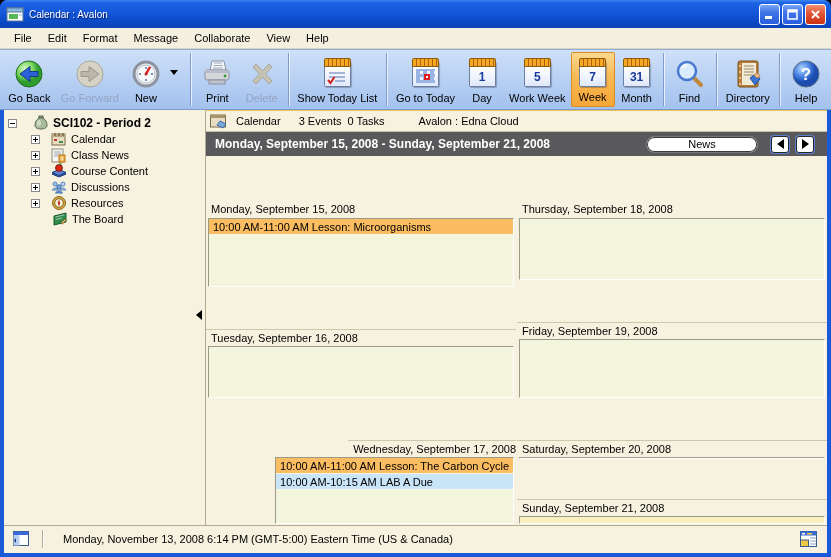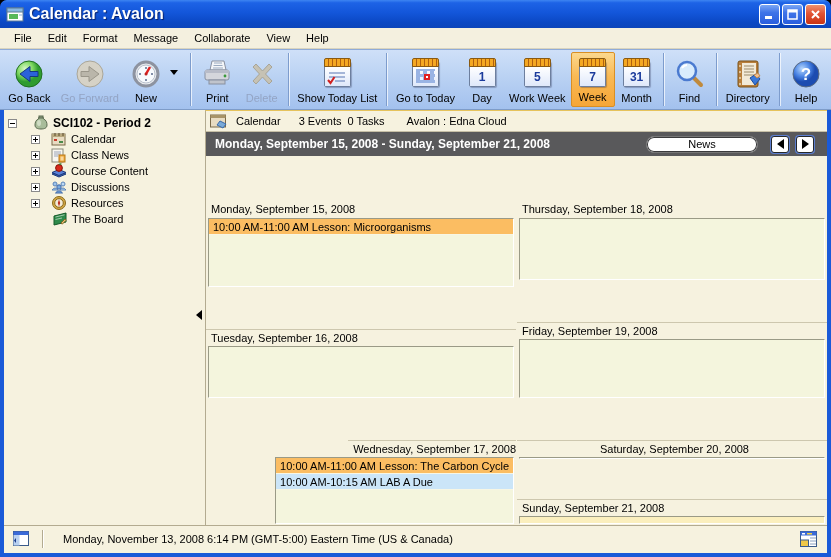--- a/index.html
+++ b/index.html
@@ -7,21 +7,21 @@
   body { font-family:"Liberation Sans", sans-serif; font-size:11px; color:#000; background:#000; }
 
   .window { width:831px; height:557px; display:flex; flex-direction:column;
             background:#1a5ad8; border-radius:7px 7px 0 0; overflow:hidden; }
 
   
   .titlebar { height:28px; flex:0 0 28px; display:flex; align-items:center; padding:0 5px 0 6px;
     background:linear-gradient(180deg,#3d85f2 0%,#1d63e6 10%,#1356da 45%,#0b48c4 80%,#0c45ba 100%);
     border-radius:7px 7px 0 0; }
   .title-icon { width:18px; height:16px; margin-right:5px; }
-  .title-text { color:#fff; font-weight:bold; font-size:16px; text-shadow:1px 1px 1px rgba(0,0,40,.6); }
+  .title-text { color:#fff; font-weight:normal; font-size:10px; text-shadow:1px 1px 1px rgba(0,0,40,.6); }
   .winbtns { margin-left:auto; display:flex; gap:2px; }
   .winbtn { width:21px; height:21px; border-radius:3px; border:1px solid #fff; display:flex;
             align-items:center; justify-content:center;
             background:linear-gradient(180deg,#7aa6f4 0%,#3f74e8 40%,#2a5ede 100%); }
   .winbtn.close { background:linear-gradient(180deg,#f0926e 0%,#e25335 45%,#c93414 100%); }
 
   
   .menubar { height:21px; flex:0 0 21px; background:#f4f0df; display:flex; align-items:center;
              padding-left:6px; border-bottom:1px solid #d9d4bf; }
   .menu-item { padding:3px 8px; cursor:default; }
@@ -77,21 +77,21 @@
                   border-right:6px solid #000; }
 
   .main { flex:1; display:flex; flex-direction:column; min-width:0;
           border-left:1px solid #b3ab90; border-top:1px solid #e6c35c; }
 
   .main-header { height:21px; flex:0 0 21px; display:flex; align-items:center; padding:0 4px;
                  border-bottom:1px solid #c6bfa6; background:#f6f2df; }
   .mh-icon { width:18px; height:15px; margin-right:8px; }
   .mh-title { margin-right:18px; }
   .mh-counts { margin-right:6px; }
-  .mh-account { margin-left:16px; }
+  .mh-account { margin-left:28px; }
 
   .banner { height:24px; flex:0 0 24px; background:#59595b; color:#fff; display:flex;
             align-items:center; font-weight:bold; font-size:12px; padding:0 4px 0 9px; }
   .today-btn { margin-left:auto; width:112px; height:17px; background:#fff; color:#000;
                border:1px solid #777; border-radius:8px; font-size:11px; font-weight:normal;
                display:flex; align-items:center; justify-content:center;
                box-shadow:0 0 0 1px #3a3a3c inset; }
   .nav-btn { width:18px; height:17px; background:#fff; border:1px solid #24282c; border-radius:3px;
              box-shadow:0 0 0 1px #5c7ed0; display:flex; align-items:center; justify-content:center; }
   .nav-btn.prev { margin-left:13px; }
@@ -515,21 +515,21 @@
 
         <div class="col right">
           <div class="day" style="flex:0 0 121px;">
             <div class="day-header">Thursday, September 18, 2008</div>
             <div class="day-cell"></div>
           </div>
           <div class="day" style="flex:0 0 118px;">
             <div class="day-header">Friday, September 19, 2008</div>
             <div class="day-cell"></div>
           </div>
-          <div class="day" style="flex:0 0 59px;text-align:center;">
+          <div class="day" style="flex:0 0 59px;">
             <div class="day-header">Saturday, September 20, 2008</div>
             <div class="day-cell weekend"></div>
           </div>
           <div class="day" style="flex:1;">
             <div class="day-header">Sunday, September 21, 2008</div>
             <div class="day-cell weekend"></div>
           </div>
         </div>
 
       </div>

